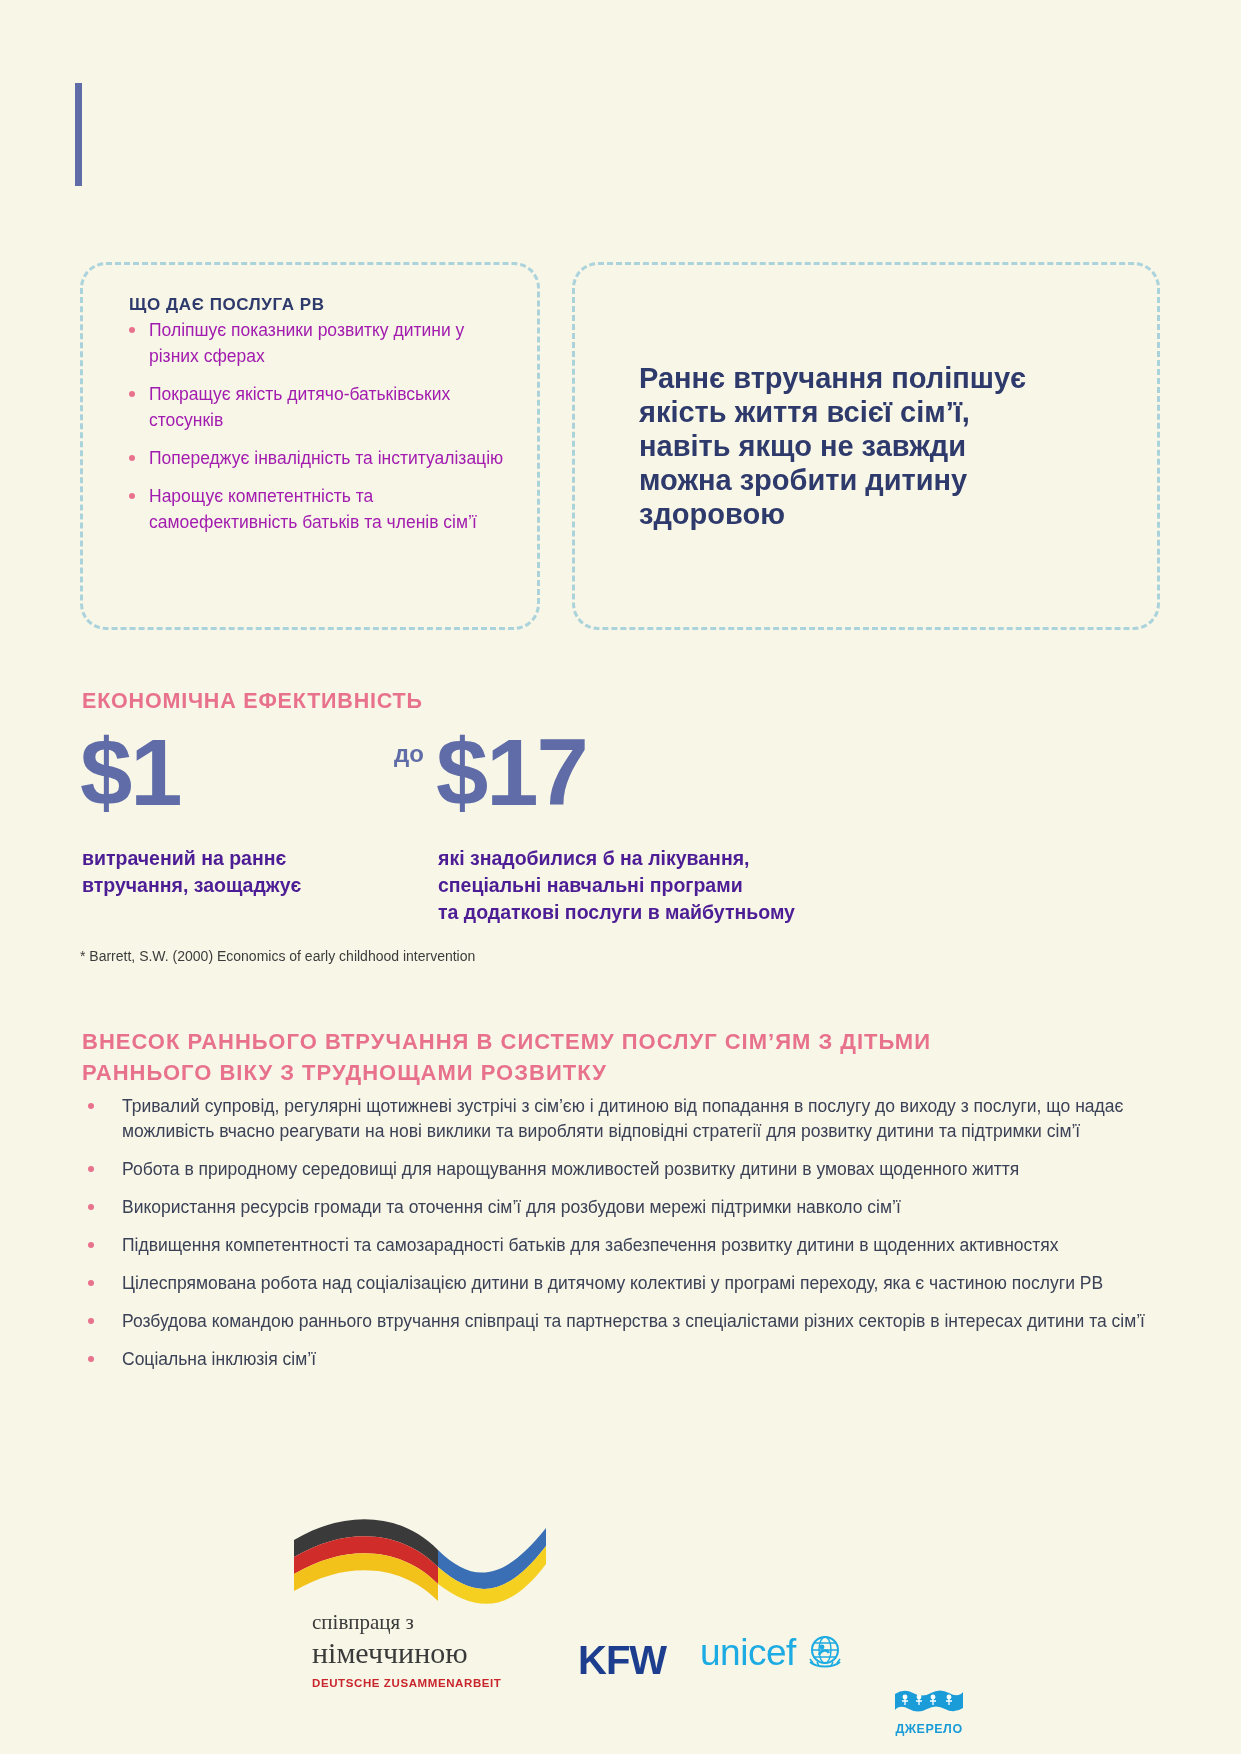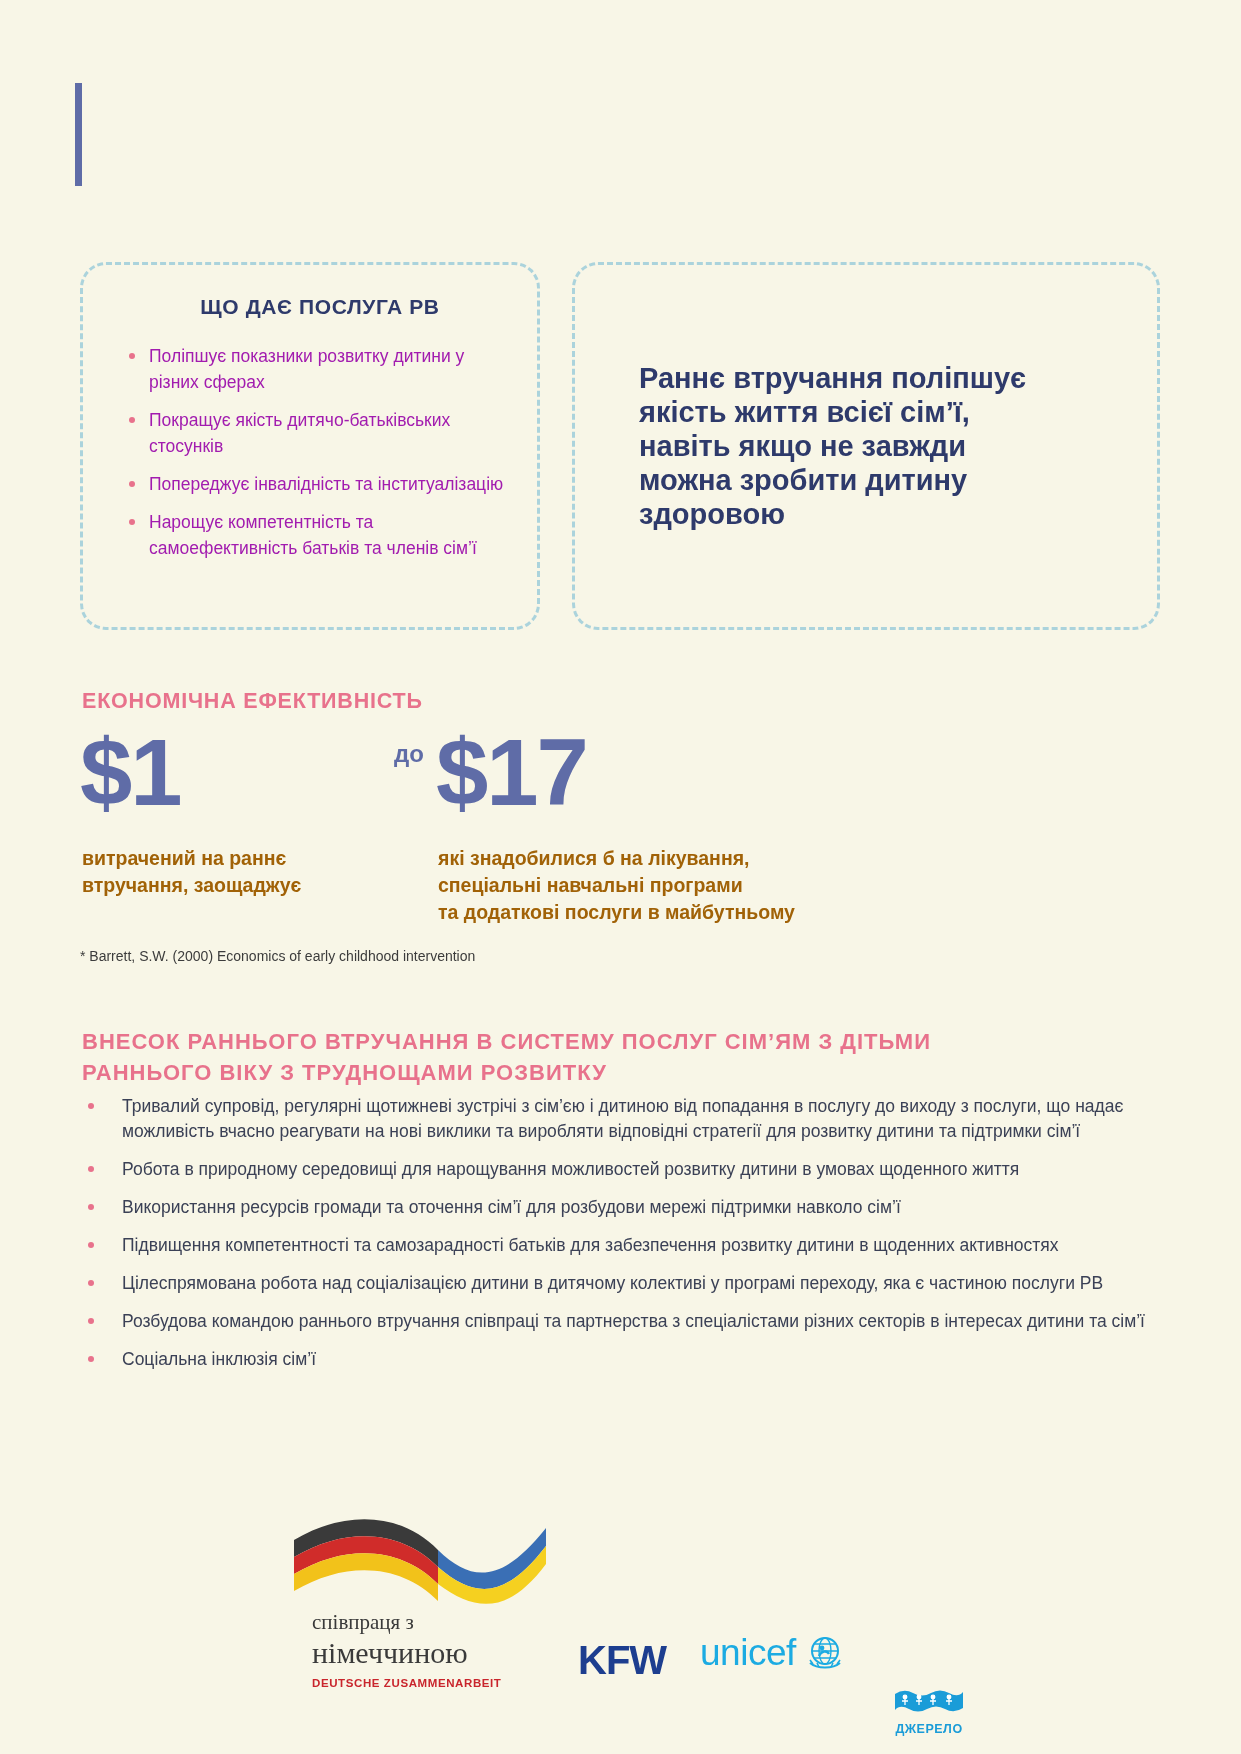--- a/index.html
+++ b/index.html
@@ -8,56 +8,56 @@
 
   
   .accent-bar{position:absolute;left:75px;top:83px;width:7px;height:103px;background:#5f6ca7;}
   .quote-header{position:absolute;left:123px;top:80px;width:900px;}
   .quote-header .ql{font-weight:bold;font-size:25px;line-height:35px;color:#5f6ca7;letter-spacing:-0.2px;}
 
   
   .dash-box{position:absolute;top:262px;height:368px;border:3px dashed #abd3dc;border-radius:26px;
             box-sizing:border-box;background:transparent;}
   .benefits-box{left:80px;width:460px;padding:30px 26px 0 46px;}
-  .benefits-box h2{margin:0 0 24px 0;font-size:21px;font-weight:bold;letter-spacing:0.6px;color:#2e3a6b;text-align:center;}
+  .benefits-box h2{margin:0 0 2px 0;font-size:17px;font-weight:bold;letter-spacing:0.6px;color:#2e3a6b;}
   ul.plist{list-style:none;margin:0;padding:0;}
   ul.plist li{display:flex;gap:14px;margin-bottom:12px;font-size:17.5px;line-height:26px;color:#a21caf;}
   ul.plist .dot{flex:none;width:6px;height:6px;border-radius:50%;background:#e8728c;margin-top:10px;}
 
   .quote-box{left:572px;width:588px;display:flex;align-items:center;padding-left:64px;}
   .quote-box .qline{font-weight:bold;font-size:29px;line-height:34px;color:#2e3a6b;}
 
   
   .econ-title{position:absolute;left:82px;top:689px;font-weight:bold;font-size:21.5px;
               letter-spacing:0.8px;color:#e8728c;}
   .amount{position:absolute;font-weight:bold;color:#5f6ca7;font-size:94px;line-height:94px;letter-spacing:-2px;}
   .amount.spent{left:80px;top:726px;}
   .amount.saved{left:436px;top:726px;}
   .connector{position:absolute;left:394px;top:740px;font-weight:bold;font-size:24px;color:#5f6ca7;}
-  .caption{position:absolute;top:845px;font-weight:bold;font-size:19.5px;line-height:27px;color:#a16207;}
+  .caption{position:absolute;top:845px;font-weight:bold;font-size:19.5px;line-height:27px;color:#4c1d95;}
   .caption.spent-cap{left:82px;width:310px;}
   .caption.saved-cap{left:438px;width:440px;}
   .footnote{position:absolute;left:80px;top:948px;font-size:14px;color:#3c3c3c;}
 
   
   .contrib-title{position:absolute;left:82px;top:1026px;width:1080px;}
   .contrib-title .tl{font-weight:bold;font-size:22px;line-height:31px;letter-spacing:1px;color:#e8728c;}
   .contrib-list{position:absolute;left:88px;top:1094px;width:1068px;}
   .contrib-list ul{list-style:none;margin:0;padding:0;}
   .contrib-list li{display:flex;gap:28px;margin-bottom:13px;font-size:17.5px;line-height:25px;color:#3b4156;}
   .contrib-list .dot{flex:none;width:6px;height:6px;border-radius:50%;background:#e8728c;margin-top:9px;}
 
   
   .german-logo{position:absolute;left:288px;top:1512px;width:280px;}
   .german-logo .txt{margin-left:24px;margin-top:2px;}
   .german-line1{font-family:"Liberation Serif",serif;font-size:21px;color:#3a3a3a;}
   .german-line2{font-family:"Liberation Serif",serif;font-size:30px;color:#3a3a3a;margin-top:1px;}
   .german-line3{font-size:11.5px;font-weight:bold;letter-spacing:0.6px;color:#c9252c;margin-top:7px;}
   .kfw{position:absolute;left:578px;top:1638px;font-size:40px;font-weight:bold;color:#1d3e8f;letter-spacing:-1px;}
-  .unicef{position:absolute;left:700px;top:1632px;display:flex;align-items:center;gap:9px;}
+  .unicef{position:absolute;left:700px;top:1632px;display:flex;align-items:flex-start;gap:9px;}
   .unicef .word{font-size:37px;color:#1cabe2;letter-spacing:-0.5px;}
   .dzherelo{position:absolute;left:891px;top:1688px;width:76px;text-align:center;}
   .dzherelo .cap{font-size:12.5px;font-weight:bold;color:#1a9cd8;letter-spacing:0.5px;margin-top:2px;}
 </style>
 </head>
 <body>
 
 <div class="page">
 
   <div class="accent-bar"></div>

